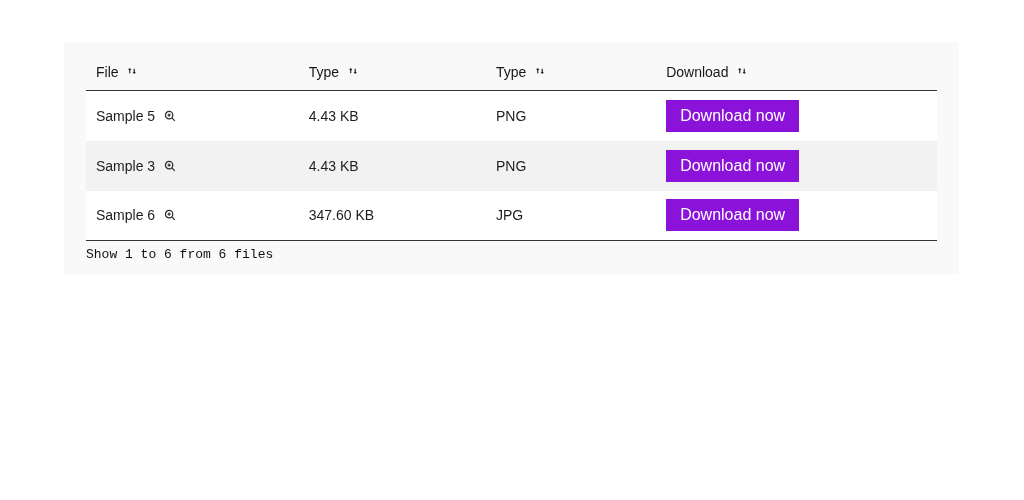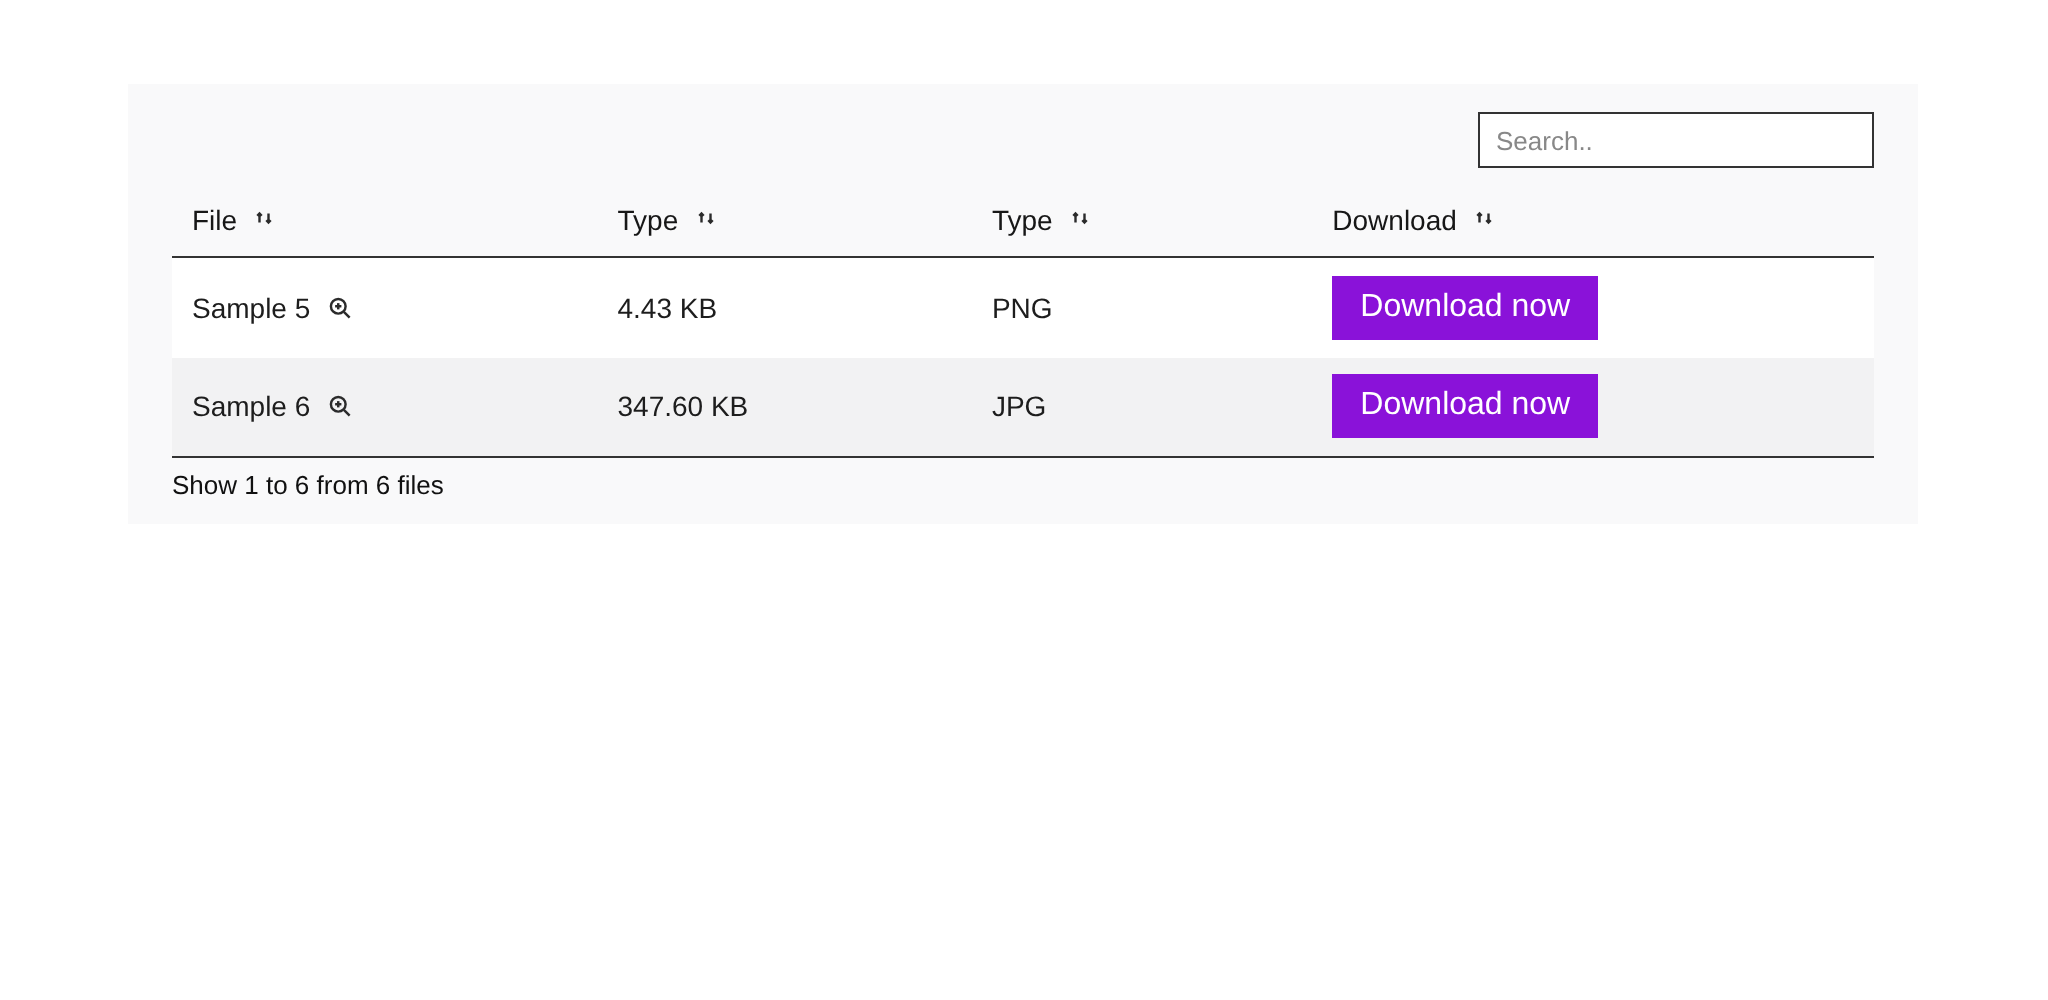--- a/index.html
+++ b/index.html
@@ -90,34 +90,31 @@
     color: #fff;
     font-size: 16px;
     padding: 8px 14px;
     border: none;
     cursor: pointer;
     font-family: inherit;
     line-height: 1;
   }
 
   .footer-info {
-    font-family: Liberation Sans, sans-serif;
+    font-family: Liberation Mono, monospace;
     font-size: 13px;
     color: #111;
     margin-top: 6px;
   }
 </style>
 </head>
 <body>
 
 <div class="panel">
 
-  <div class="search-row">
-    <input class="search-input" type="text" placeholder="Search.." style="">
-  </div>
 
   <table class="filetable">
     <colgroup>
       <col class="c-file">
         <col class="c-size">
         <col class="c-type">
         <col class="c-dl">
     </colgroup>
     <thead>
       <tr>
@@ -172,20 +169,38 @@
         </svg>
       </span>
     </td>
     <td>4.43 KB</td>
     <td>PNG</td>
     <td>
       <button class="dl-btn">Download now</button>
     </td>
   </tr>
 
+  <tr>
+    <td>
+      <span>Sample 3</span>
+      <span class="zoom-icon">
+        <svg viewBox="0 0 16 16" fill="none" stroke="currentColor" stroke-width="1.4">
+          <circle cx="7" cy="7" r="4.2"></circle>
+          <line x1="10.2" y1="10.2" x2="13.5" y2="13.5"></line>
+          <line x1="5.2" y1="7" x2="8.8" y2="7"></line>
+          <line x1="7" y1="5.2" x2="7" y2="8.8"></line>
+        </svg>
+      </span>
+    </td>
+    <td>4.43 KB</td>
+    <td>PNG</td>
+    <td>
+      <button class="dl-btn">Download now</button>
+    </td>
+  </tr>
 
 
   <tr>
     <td>
       <span>Sample 6</span>
       <span class="zoom-icon">
         <svg viewBox="0 0 16 16" fill="none" stroke="currentColor" stroke-width="1.4">
           <circle cx="7" cy="7" r="4.2"></circle>
           <line x1="10.2" y1="10.2" x2="13.5" y2="13.5"></line>
           <line x1="5.2" y1="7" x2="8.8" y2="7"></line>

